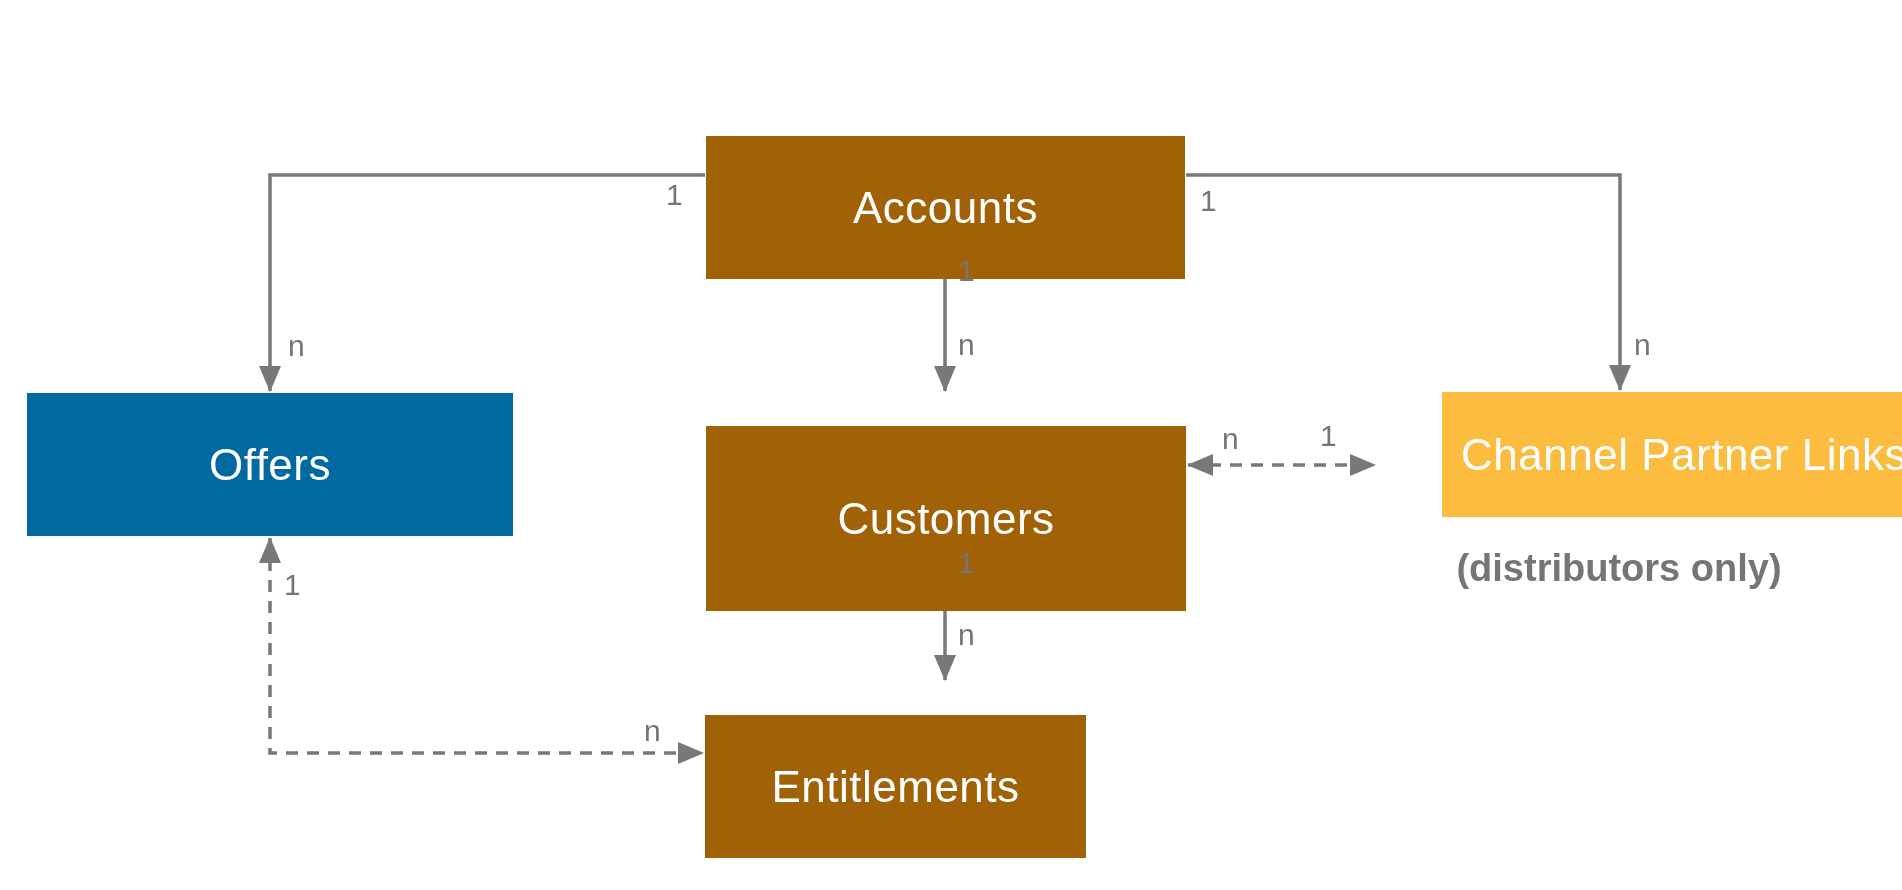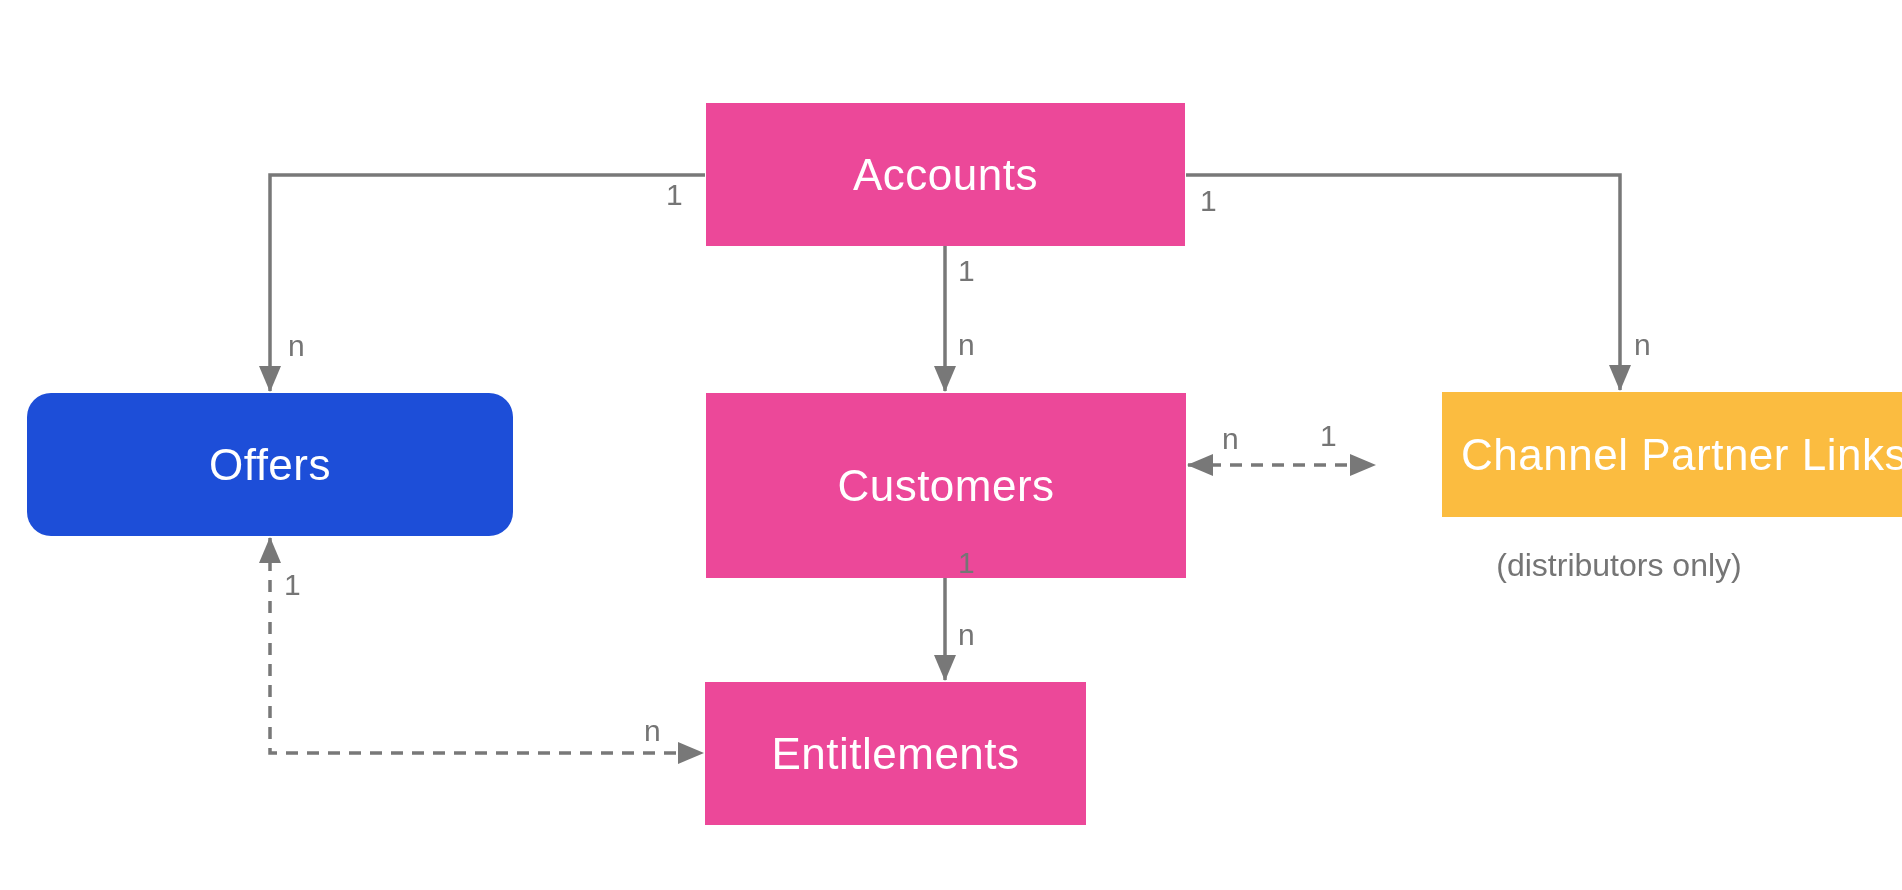--- a/index.html
+++ b/index.html
@@ -33,39 +33,40 @@
   .node {
     position: absolute;
     display: flex;
     align-items: center;
     justify-content: center;
     color: #ffffff;
     font-size: 44px;
     line-height: 1;
     letter-spacing: 0.5px;
   }
-  .node-blue   { background: #ec4899; }
-  .node-green  { background: #1d4ed8; border-radius: 24px; }
+  .node-blue   { background: #a16207; margin-top: 33px; }
+  .node-green  { background: #0369a1; }
   .node-yellow { background: #fbbc40; }
 
   #node-accounts     { left: 706px;  top: 103px; width: 479px; height: 143px; }
   #node-offers       { left: 27px;   top: 393px; width: 486px; height: 143px; }
   #node-customers    { left: 706px;  top: 393px; width: 480px; height: 185px; }
   #node-cpl          { left: 1442px; top: 392px; width: 484px; height: 125px; }
   #node-entitlements { left: 705px;  top: 682px; width: 381px; height: 143px; }
 
   .node-note {
     position: absolute;
     left: 1377px;
     top: 546px;
     width: 484px;
     text-align: center;
     color: #757575;
-    font-size: 32px;
+    font-size: 38px;
     line-height: 1.2;
+    font-weight: bold;
   }
   .elabel {
     position: absolute;
     color: #757575;
     font-size: 30px;
     line-height: 1;
   }
   #lbl-acc-off-1  { left: 666px;  top: 180px; }
   #lbl-acc-off-n  { left: 288px;  top: 331px; }
   #lbl-acc-cus-1  { left: 958px;  top: 256px; }

